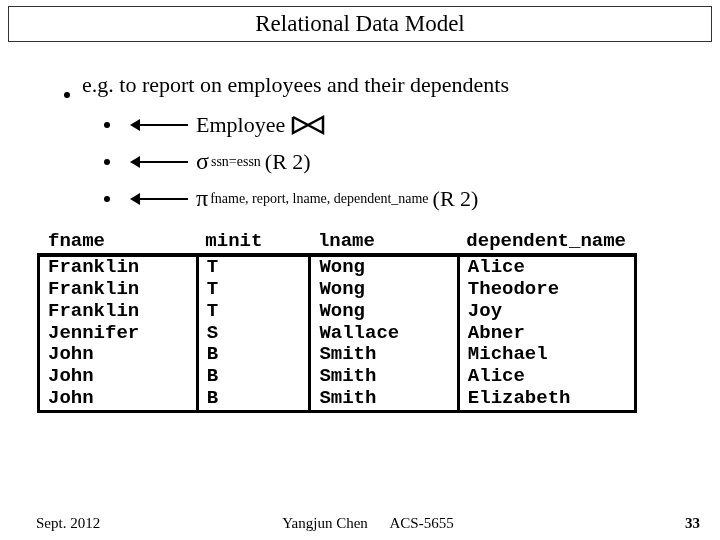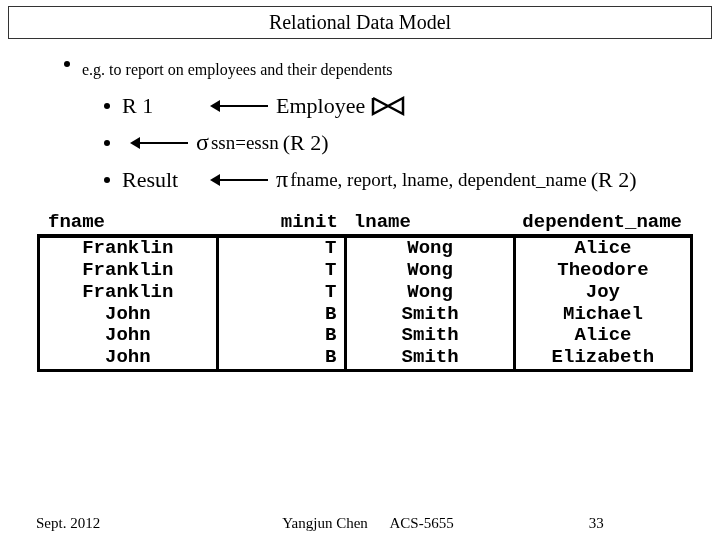--- a/index.html
+++ b/index.html
@@ -11,34 +11,34 @@
     font-family: "Times New Roman", Times, serif;
     color: #000;
     position: relative;
     overflow: hidden;
   }
   .header-bar {
     border: 1px solid #333;
     margin: 6px 8px 0 8px;
     text-align: center;
     padding: 4px 0;
-    font-size: 20px;
+    font-size: 23px;
   }
   .content {
     padding: 14px 24px 0 24px;
   }
   .section-title {
     font-size: 22px;
     margin: 6px 0 12px 0;
   }
   .bullet-line {
-    font-size: 16px;
-    margin: 8px 0 14px 40px;
+    font-size: 22px;
+    margin: 16px 0 14px 40px;
     display: flex;
-    align-items: flex-start;
+    align-items: flex-end;
   }
   .sub-bullet {
     font-size: 22px;
     margin: 10px 0 10px 80px;
     display: flex;
     align-items: center;
     flex-wrap: nowrap;
   }
   .dot {
     display: inline-block;
@@ -84,102 +84,99 @@
     vertical-align: middle;
     margin: 0 6px;
     flex-shrink:0;
   }
   .sigma, .pi {
     font-family: "Symbol", "Times New Roman", serif;
     font-size: 24px;
     margin-right: 2px;
   }
   .subscr {
-    font-size: 19px;
+    font-size: 14px;
     vertical-align: sub;
     margin-right: 4px;
   }
   .table-wrap {
     margin: 16px 0 0 16px;
-    width: 650px;
+    width: 594px;
   }
   table {
     border-collapse: collapse;
     width: 100%;
     font-family: "Courier New", Courier, monospace;
     font-size: 19px;
     font-weight: bold;
   }
   th {
     text-align: left;
     font-weight: bold;
     padding: 2px 8px;
     border: none;
   }
   tbody td {
     padding: 0px 8px;
     line-height: 1.15;
-    text-align: center;
   }
   thead tr { border-bottom: 3px solid #000; }
   tbody { outline: 3px solid #000; }
   tbody tr td + td { border-left: 3px solid #000; }
   thead th + th { border-left: 0; }
-  .col-minit { text-align: right; width:110px;}
+  .col-minit { text-align: left; width:110px;}
   .col-fname { width:160px;}
   .col-lname { width:150px;}
   .footer {
     position: absolute;
     left: 0; right: 0; bottom: 8px;
     font-size: 15px;
     display: flex;
     padding: 0 20px;
     margin-left: 16px;
   }
   .footer .left { flex:1; text-align:left;}
   .footer .center { flex:1.2; text-align:center;}
-  .footer .right { flex:1; text-align:center;}
+  .footer .right { flex:1; text-align:right;font-weight:bold;}
 </style>
 </head>
 <body>
 
 <div class="header-bar">
   <span>Relational Data Model</span>
 </div>
 
 <div class="content">
 
   <div class="bullet-line">
     <span class="dot"></span>
     <span>e.g. to report on employees and their dependents</span>
   </div>
 
   <div class="sub-bullet">
     <span class="dot"></span>
-    <span class="label-col">R 1</span>
     <span class="arrow"></span>
     <span>Employee</span>
     <span class="bowtie">
       <svg viewBox="0 0 34 22" width="34" height="22">
         <polyline points="2,3 32,19 32,3 2,19 2,3" fill="none" stroke="#000" stroke-width="2.5"></polyline>
       </svg>
     </span>
   </div>
 
   <div class="sub-bullet">
     <span class="dot"></span>
     <span class="arrow"></span>
     <span class="sigma">σ</span>
     <span class="subscr">ssn=essn</span>
     <span>(R 2)</span>
   </div>
 
   <div class="sub-bullet">
     <span class="dot"></span>
-    <span class="label-col">Result</span>
     <span class="arrow"></span>
     <span class="pi">π</span>
     <span class="subscr">fname, report, lname, dependent_name</span>
     <span>(R 2)</span>
   </div>
 
   <div class="table-wrap">
     <table>
       <thead>
         <tr>
@@ -202,20 +199,26 @@
             <td class="col-lname">Wong</td>
             <td>Theodore</td>
           </tr>
           <tr>
             <td class="col-fname">Franklin</td>
             <td class="col-minit">T</td>
             <td class="col-lname">Wong</td>
             <td>Joy</td>
           </tr>
           <tr>
+            <td class="col-fname">Jennifer</td>
+            <td class="col-minit">S</td>
+            <td class="col-lname">Wallace</td>
+            <td>Abner</td>
+          </tr>
+          <tr>
             <td class="col-fname">John</td>
             <td class="col-minit">B</td>
             <td class="col-lname">Smith</td>
             <td>Michael</td>
           </tr>
           <tr>
             <td class="col-fname">John</td>
             <td class="col-minit">B</td>
             <td class="col-lname">Smith</td>
             <td>Alice</td>

